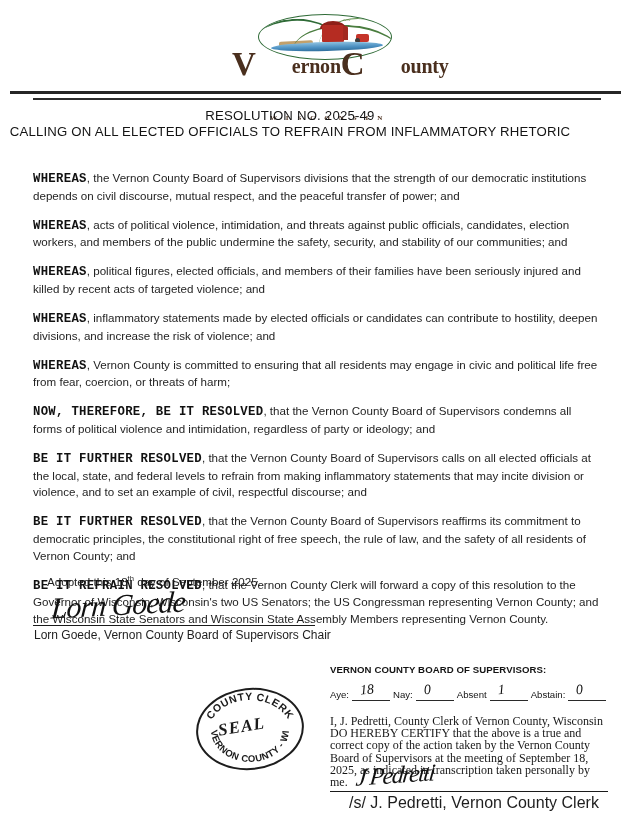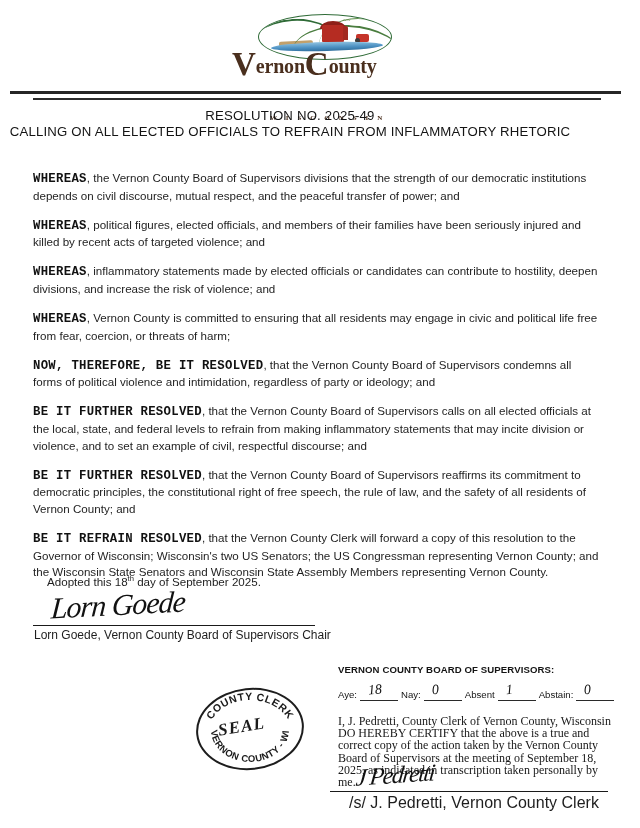--- a/index.html
+++ b/index.html
@@ -138,20 +138,21 @@
   .wm-v {
     font-size: 33px;
     font-weight: 700;
     line-height: 1;
     vertical-align: -2px;
   }
   .wm-rest {
     font-size: 20px;
     font-weight: 700;
     letter-spacing: -0.2px;
+    margin-left: 36px;
   }
   .wm-sub {
     position: absolute;
     left: 38px; top: 26px;
     font-family: "Liberation Serif", serif;
     font-size: 7px;
     font-weight: 700;
     letter-spacing: 3.6px;
     color: #4a2f1e;
     margin-top: 40px;
@@ -285,21 +286,20 @@
     color: #1a1a1a;
     transform: rotate(-9deg);
   }
 
   
   .cert-block {
     position: absolute;
     left: 330px;
     top: 664px;
     width: 280px;
-    margin-left: 8px;
   }
   .cert-heading {
     font-size: 9.6px;
     font-weight: 700;
     letter-spacing: 0.1px;
     color: #141414;
     margin: 0 0 12px 0;
   }
   .tally-row {
     position: relative;
@@ -402,20 +402,21 @@
 <div class="rule-top"></div>
 <div class="rule-bottom"></div>
 
 <div class="title-block">
   <span class="title-line">RESOLUTION NO. 2025-49</span>
   <span class="title-line">CALLING ON ALL ELECTED OFFICIALS TO REFRAIN FROM INFLAMMATORY RHETORIC</span>
 </div>
 
 <div class="body-block">
   <p class="para"><span class="lead">WHEREAS</span><span>, the Vernon County Board of Supervisors divisions that the strength of our democratic institutions depends on civil discourse, mutual respect, and the peaceful transfer of power; and</span></p>
+  <p class="para"><span class="lead">WHEREAS</span><span>, acts of political violence, intimidation, and threats against public officials, candidates, election workers, and members of the public undermine the safety, security, and stability of our communities; and</span></p>
   <p class="para"><span class="lead">WHEREAS</span><span>, political figures, elected officials, and members of their families have been seriously injured and killed by recent acts of targeted violence; and</span></p>
   <p class="para"><span class="lead">WHEREAS</span><span>, inflammatory statements made by elected officials or candidates can contribute to hostility, deepen divisions, and increase the risk of violence; and</span></p>
   <p class="para"><span class="lead">WHEREAS</span><span>, Vernon County is committed to ensuring that all residents may engage in civic and political life free from fear, coercion, or threats of harm;</span></p>
   <p class="para"><span class="lead">NOW, THEREFORE, BE IT RESOLVED</span><span>, that the Vernon County Board of Supervisors condemns all forms of political violence and intimidation, regardless of party or ideology; and</span></p>
   <p class="para"><span class="lead">BE IT FURTHER RESOLVED</span><span>, that the Vernon County Board of Supervisors calls on all elected officials at the local, state, and federal levels to refrain from making inflammatory statements that may incite division or violence, and to set an example of civil, respectful discourse; and</span></p>
   <p class="para"><span class="lead">BE IT FURTHER RESOLVED</span><span>, that the Vernon County Board of Supervisors reaffirms its commitment to democratic principles, the constitutional right of free speech, the rule of law, and the safety of all residents of Vernon County; and</span></p>
   <p class="para"><span class="lead">BE IT REFRAIN RESOLVED</span><span>, that the Vernon County Clerk will forward a copy of this resolution to the Governor of Wisconsin; Wisconsin's two US Senators; the US Congressman representing Vernon County; and the Wisconsin State Senators and Wisconsin State Assembly Members representing Vernon County.</span></p>
 </div>
 
 <div class="adopted"><span>Adopted this 18</span><sup>th</sup><span> day of September 2025.</span></div>

